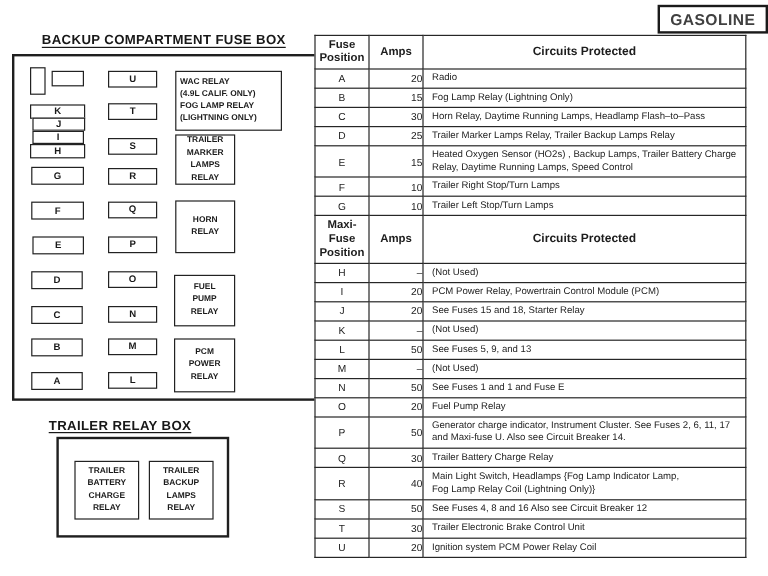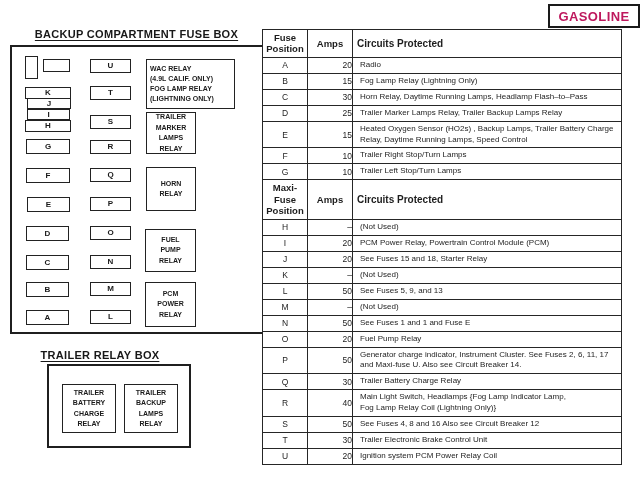--- a/index.html
+++ b/index.html
@@ -22,31 +22,31 @@
   .relay{
     position:absolute;border:1.5px solid #222;background:#fff;
     display:flex;align-items:center;justify-content:center;text-align:center;
     font-weight:bold;font-size:7px;line-height:1.5;white-space:pre-line;color:#1b1b1b;
   }
   .relay.left-text{justify-content:flex-start;text-align:left;padding:2px 3px;line-height:1.45;}
   
   .gasoline{
     position:absolute;left:548px;top:4px;width:88px;height:20px;border:2px solid #1a1a1a;
     display:flex;align-items:center;justify-content:center;
-    font-weight:bold;font-size:13px;letter-spacing:.4px;color:#be185d;
+    font-weight:bold;font-size:13px;letter-spacing:.4px;color:#404040;
   }
   table.fuse-table{
     position:absolute;left:262px;top:29px;width:359px;
     border-collapse:collapse;table-layout:fixed;background:#fff;
   }
   table.fuse-table th, table.fuse-table td{
     border:1.5px solid #262626;vertical-align:middle;color:#1d1d1d;
   }
   th.h-pos, th.h-amps{font-size:9.5px;white-space:pre-line;line-height:1.2;text-align:center;padding:2px 0;}
-  th.h-circ{font-size:10px;text-align:left;padding:2px 4px;}
+  th.h-circ{font-size:10px;text-align:center;padding:2px 4px;}
   tbody.hdr1 th{height:22px;}
   tbody.hdr2 th{height:25px;}
   td.pos{width:45px;text-align:center;font-size:8.5px;height:13px;padding:1px 0;}
   td.amps{width:45px;text-align:right;font-size:8.5px;padding:1px 0;}
   td.circ{font-size:8px;text-align:left;padding:2px 7px;line-height:1.35;white-space:pre-line;}
 </style>
 </head>
 <body>
 
 <div class="diagram-title" style="left:10px;top:28px;width:253px;">BACKUP COMPARTMENT FUSE BOX</div>

